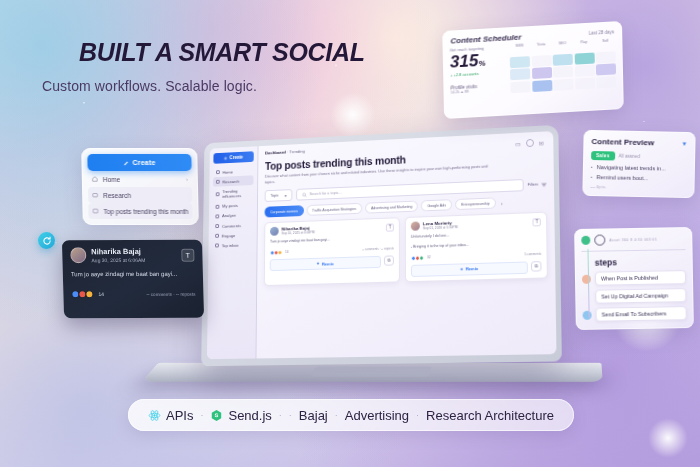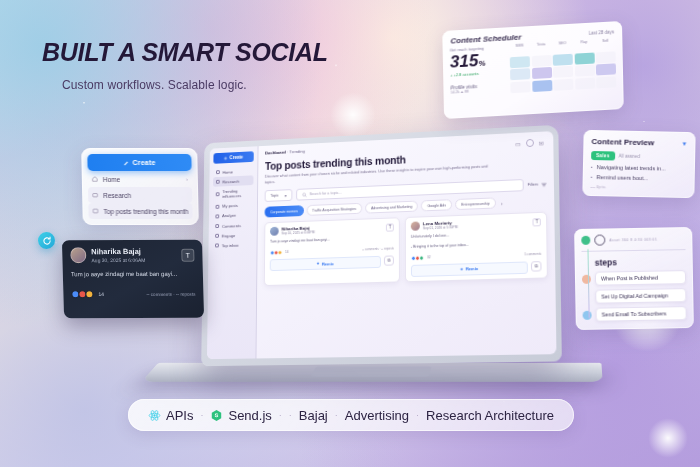--- a/index.html
+++ b/index.html
@@ -29,23 +29,23 @@
       radial-gradient(1.3px 1.3px at 58% 70%, rgba(255,255,255,.75), transparent),
       radial-gradient(1px 1px at 8% 52%, rgba(255,255,255,.65), transparent);
   }
   .sparkle { position:absolute; pointer-events:none;
      background: radial-gradient(circle, rgba(255,255,255,.95) 0%, rgba(255,255,255,0) 70%); }
 
   
   .headline { position:absolute; left:42px; top:38px; width:330px; z-index:20; }
   .headline h1 {
     font-size:25px; line-height:1.17; font-weight:700; font-style:italic;
-    letter-spacing:-0.3px; color:#241838; text-transform:uppercase;
+    letter-spacing:-0.3px; color:#241838; text-transform:uppercase;margin-left:37px;
   }
-  .headline .sub { margin-top:11px; font-size:12px; color:#4a3a63; letter-spacing:.1px;margin-left:20px; }
+  .headline .sub { margin-top:11px; font-size:14px; color:#4a3a63; letter-spacing:.1px; }
 
   
   .glass {
     position:absolute; border-radius:10px;
     background:linear-gradient(145deg, rgba(255,255,255,.92), rgba(255,255,255,.72));
     box-shadow:0 6px 20px rgba(80,60,120,.18), 0 0 0 1px rgba(255,255,255,.55) inset;
     backdrop-filter:blur(3px);
   }
 
   

